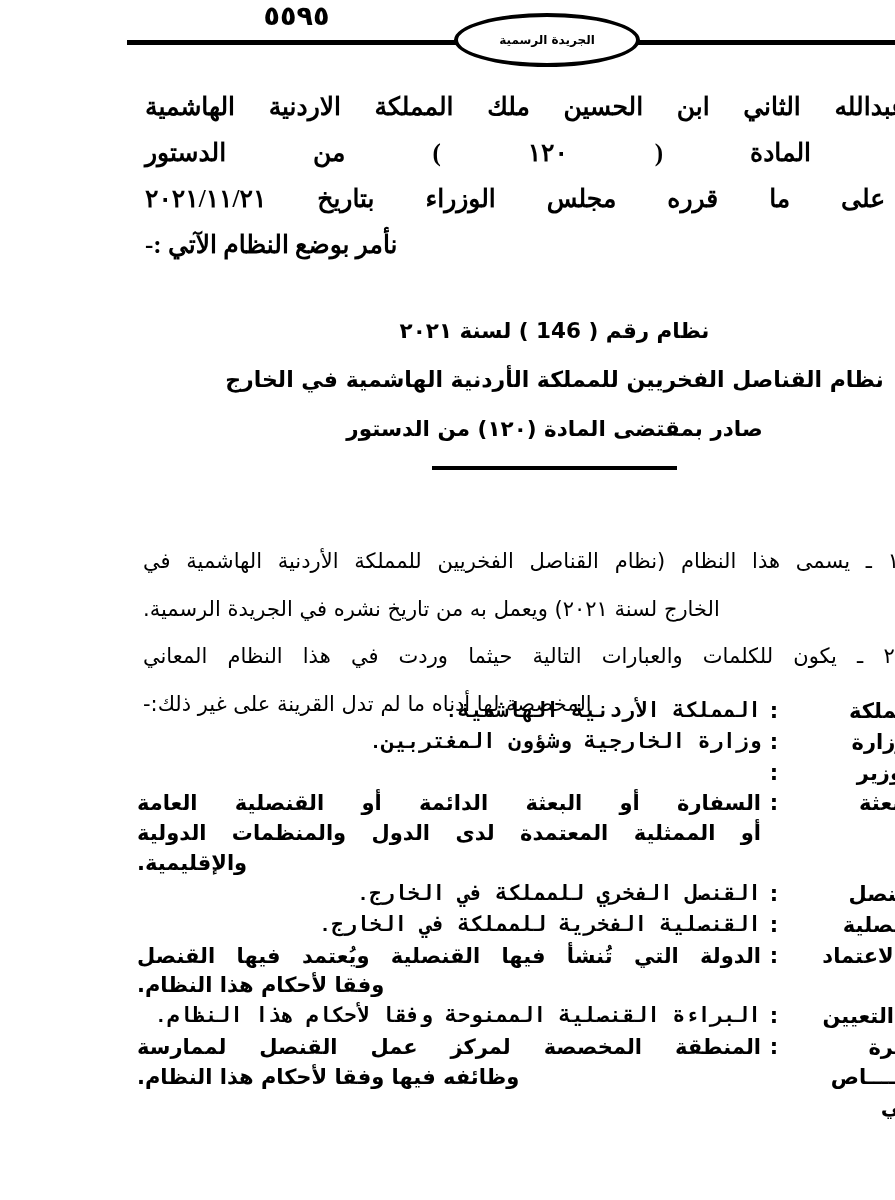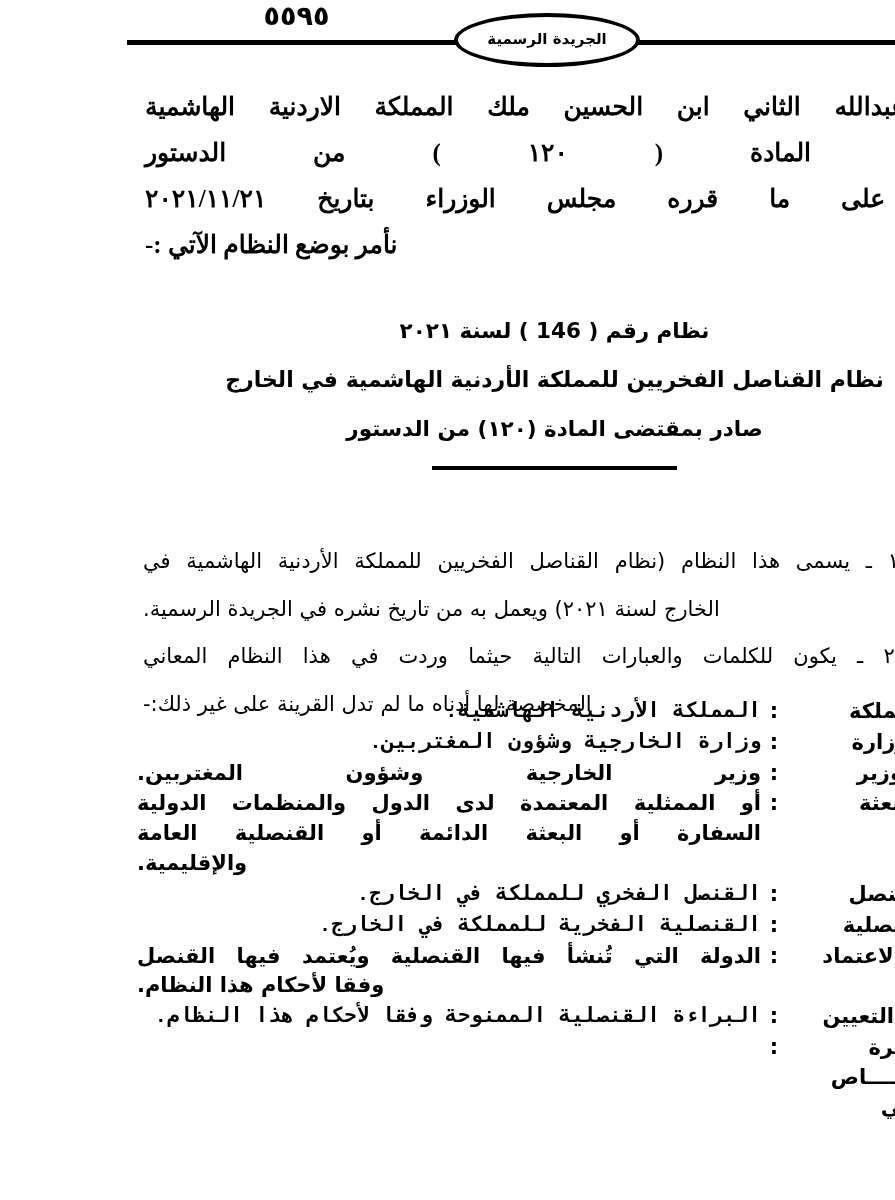--- a/index.html
+++ b/index.html
@@ -62,21 +62,21 @@
     height: 54px;
     border: 4px solid #000000;
     border-radius: 50% / 50%;
     background: #ffffff;
     display: flex;
     align-items: center;
     justify-content: center;
     box-sizing: border-box;
   }
   .gazette-badge span {
-    font-size: 15px;
+    font-size: 12px;
     font-weight: 700;
     font-family: "DejaVu Sans", "Liberation Sans", sans-serif;
     line-height: 1;
     padding-bottom: 1px;
   }
 
   
   .preamble {
     position: absolute;
     top: 88px;
@@ -258,29 +258,28 @@
 
     <div class="def-row">
       <div class="def-term">الوزارة</div>
       <div class="def-colon">:</div>
       <div class="def-text short">وزارة الخارجية وشؤون المغتربين.</div>
     </div>
 
     <div class="def-row">
       <div class="def-term">الوزير</div>
       <div class="def-colon">:</div>
-      <div class="def-text">وزير الخارجية وشؤون المغتربين.</div>
     </div>
 
     <div class="def-row">
       <div class="def-term">البعثة</div>
       <div class="def-colon">:</div>
       <div class="def-text">
+        <span class="mid-line">السفارة أو البعثة الدائمة أو القنصلية العامة</span>
         <span class="mid-line">أو الممثلية المعتمدة لدى الدول والمنظمات الدولية</span>
-        <span class="mid-line">السفارة أو البعثة الدائمة أو القنصلية العامة</span>
         <span class="tail-line">والإقليمية.</span>
       </div>
     </div>
 
     <div class="def-row">
       <div class="def-term">القنصل</div>
       <div class="def-colon">:</div>
       <div class="def-text short">القنصل الفخري للمملكة في الخارج.</div>
     </div>
 
@@ -303,17 +302,21 @@
       <div class="def-term">براءة التعيين</div>
       <div class="def-colon">:</div>
       <div class="def-text short">البراءة القنصلية الممنوحة وفقا لأحكام هذا النظام.</div>
     </div>
 
     <div class="def-row">
       <div class="def-term wide-label">دائـــــــرة
 الاختصـــــاص
 القنصلي</div>
       <div class="def-colon">:</div>
+      <div class="def-text">
+        <span class="mid-line">المنطقة المخصصة لمركز عمل القنصل لممارسة</span>
+        <span class="tail-line">وظائفه فيها وفقا لأحكام هذا النظام.</span>
+      </div>
     </div>
 
   </div>
 
 </div>
 
 </body></html>

